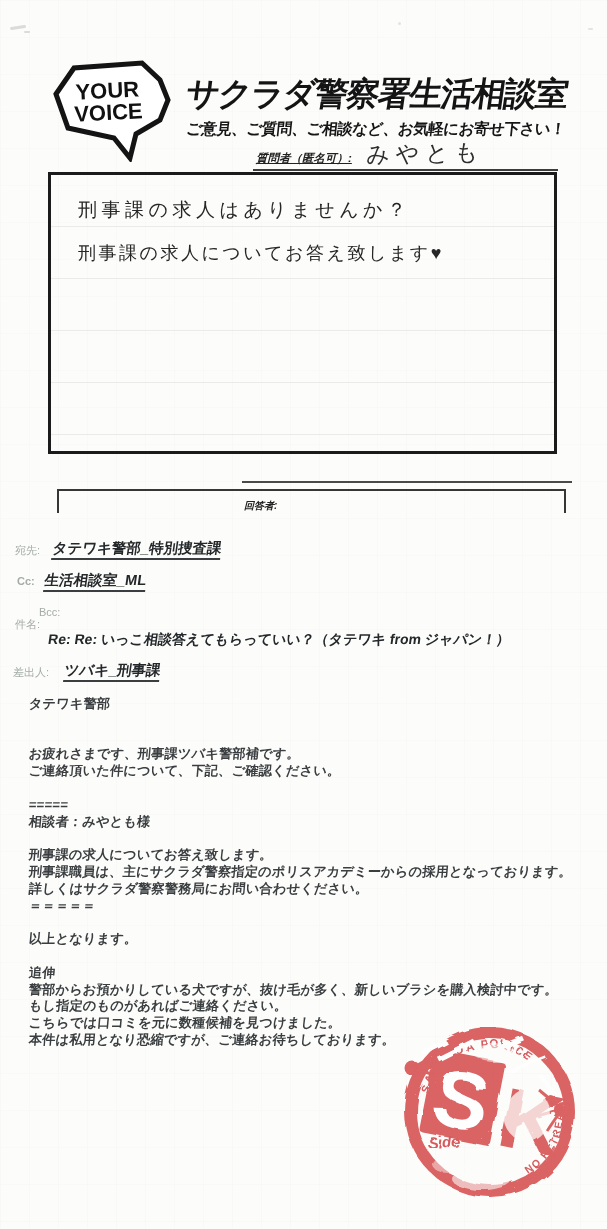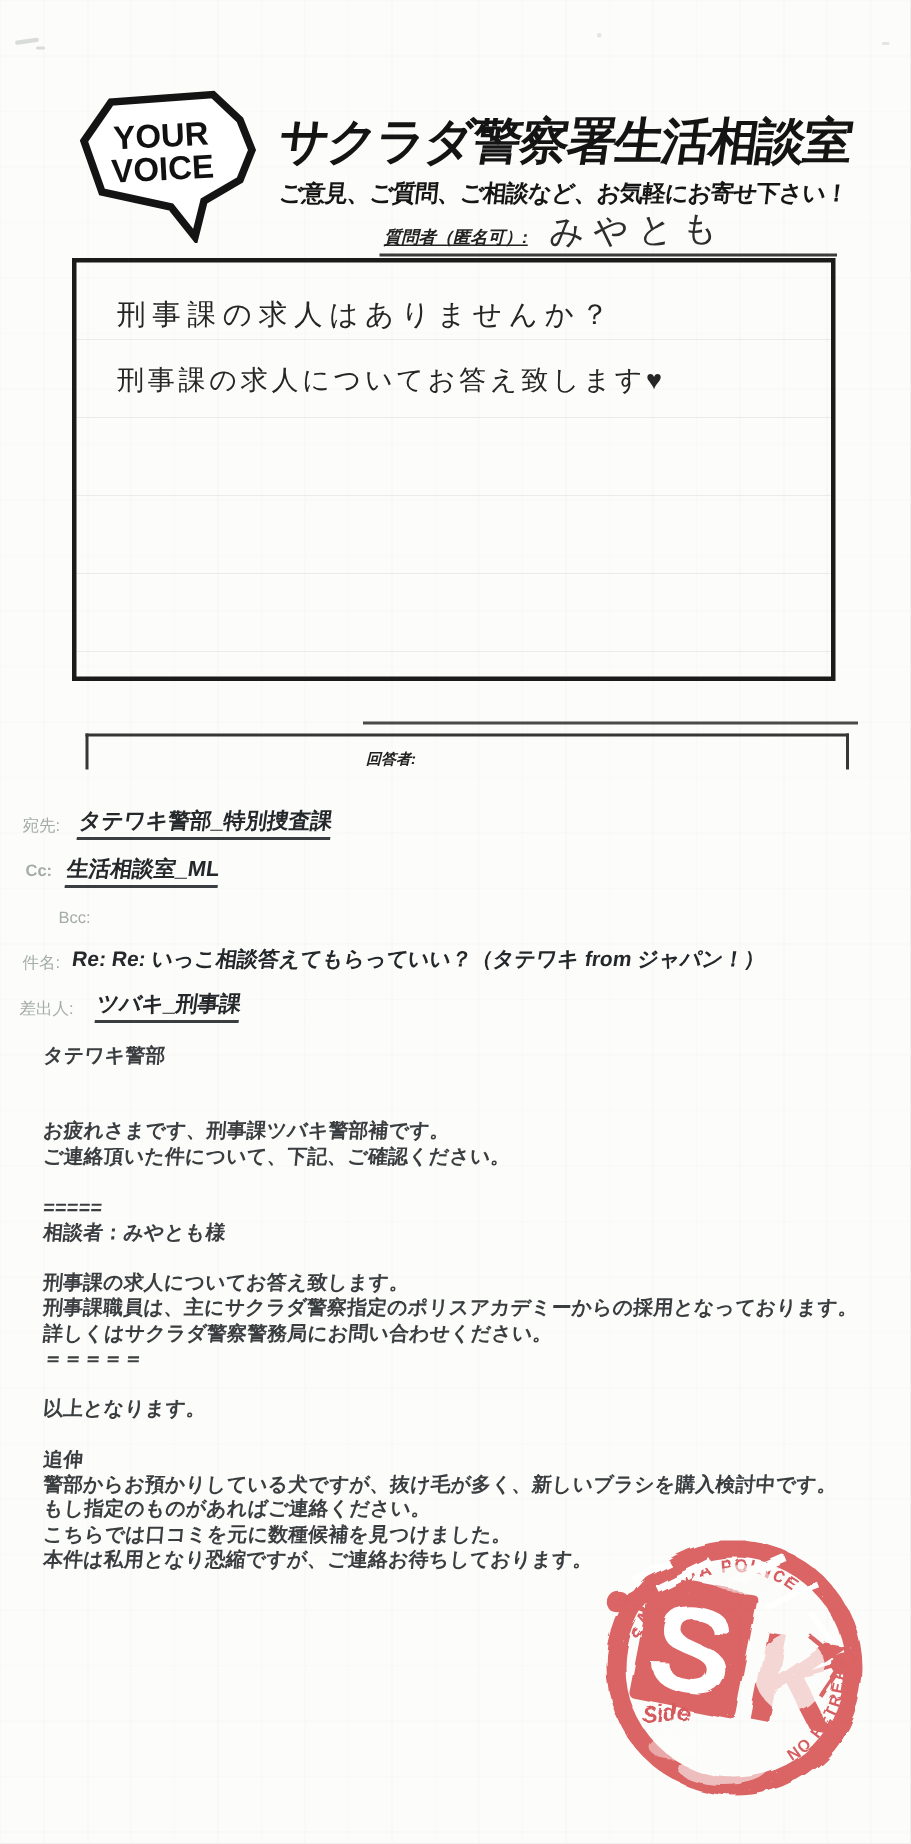--- a/index.html
+++ b/index.html
@@ -115,21 +115,21 @@
   <div>
     <div class="email-label" style="left:15px; top:543px;text-align:right;">宛先:</div>
     <div class="email-value u" style="left:51px; top:539px;">タテワキ警部_特別捜査課</div>
 
     <div class="email-label" style="left:17px; top:575px;font-weight:bold;">Cc:</div>
     <div class="email-value u" style="left:43px; top:571px;">生活相談室_ML</div>
 
     <div class="email-label" style="left:15px; top:606px;margin-left:24px;">Bcc:</div>
     <div class="email-value" style="left:47px; top:602px;"></div>
 
-    <div class="email-label" style="left:15px; top:634px;">件名:</div>
+    <div class="email-label" style="left:15px; top:617px;">件名:</div>
     <div class="email-value" style="left:47px; top:630px; font-size:14px;">Re: Re: いっこ相談答えてもらっていい？（タテワキ from ジャパン！）</div>
 
     <div class="email-label" style="left:13px; top:665px;text-align:center;">差出人:</div>
     <div class="email-value u" style="left:63px; top:661px;">ツバキ_刑事課</div>
 
     <div class="body">
       <div class="bl">タテワキ警部</div>
       <div class="bl"></div>
       <div class="bl"></div>
       <div class="bl">お疲れさまです、刑事課ツバキ警部補です。</div>

